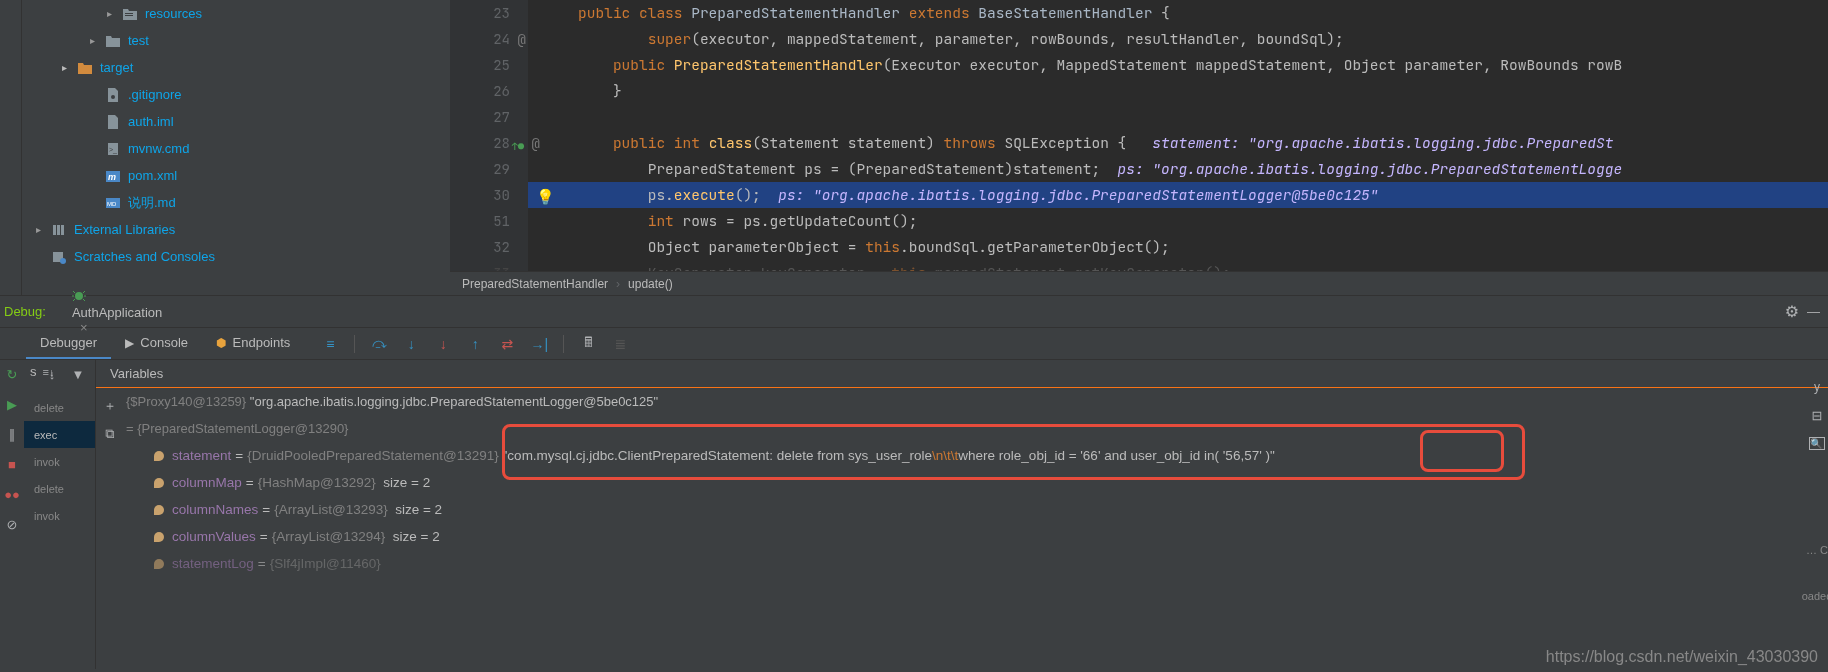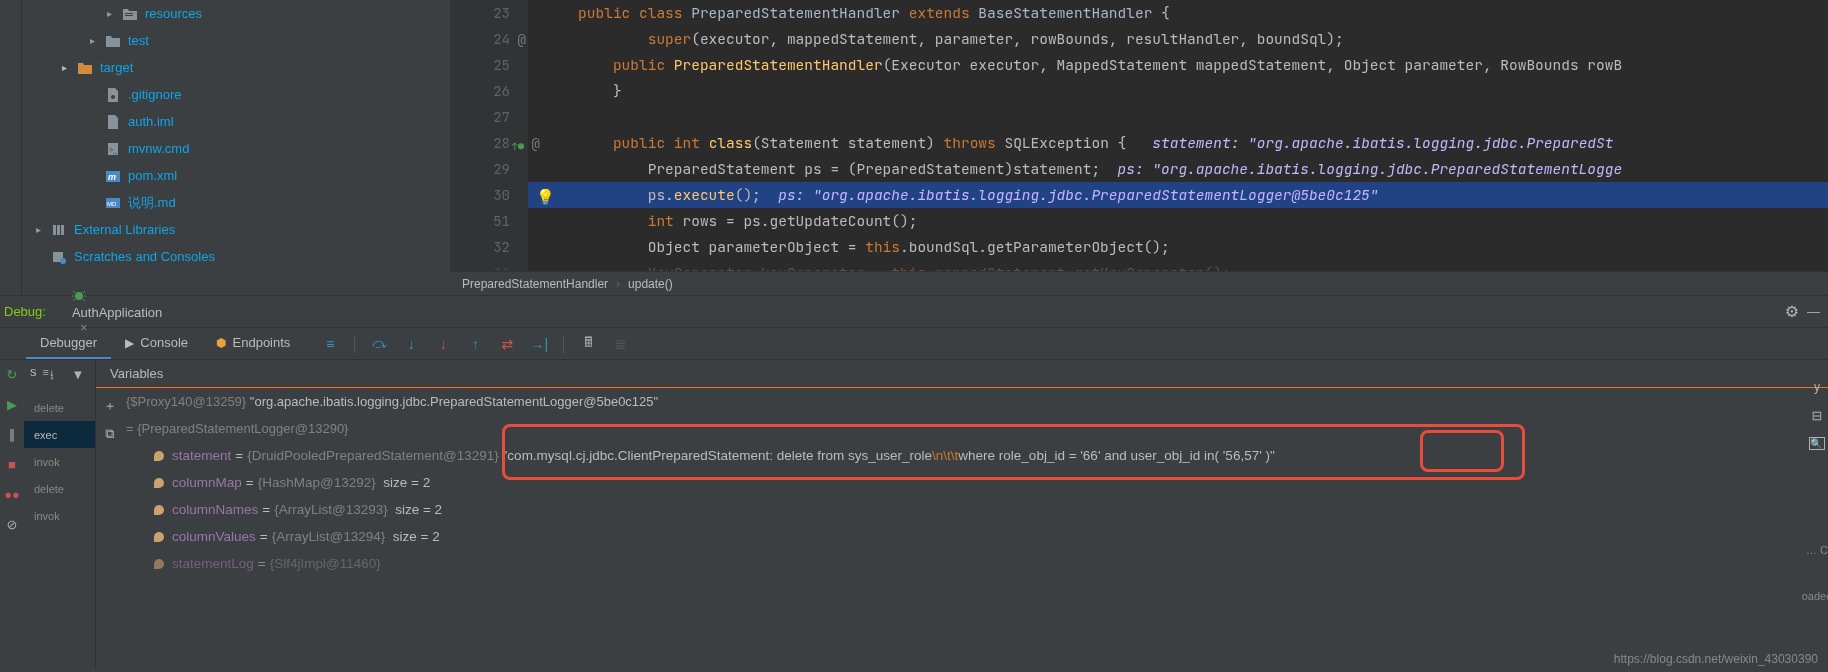--- a/index.html
+++ b/index.html
@@ -287,21 +287,21 @@
   position: absolute;
   border: 3px solid #e74c3c;
   border-radius: 8px;
   pointer-events: none;
 }
 .watermark {
   position: absolute;
   bottom: 6px;
   right: 10px;
   color: #888;
-  font-size: 12px;
+  font-size: 16px;
   margin-left: 36px;
 }
 .right-gutter {
   position: absolute;
   right: 0;
   top: 370px;
   width: 22px;
   height: 200px;
   display: flex;
   flex-direction: column;

